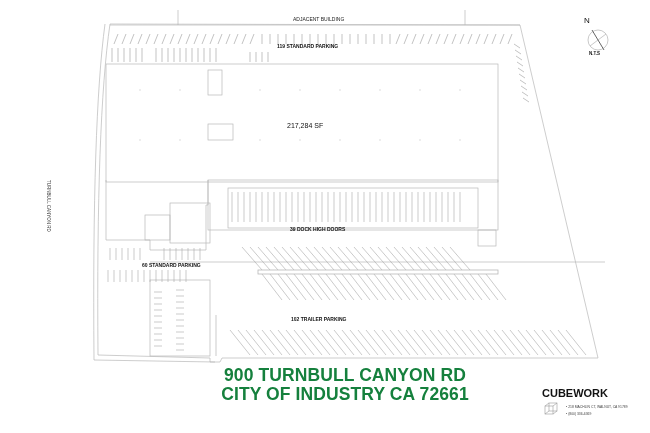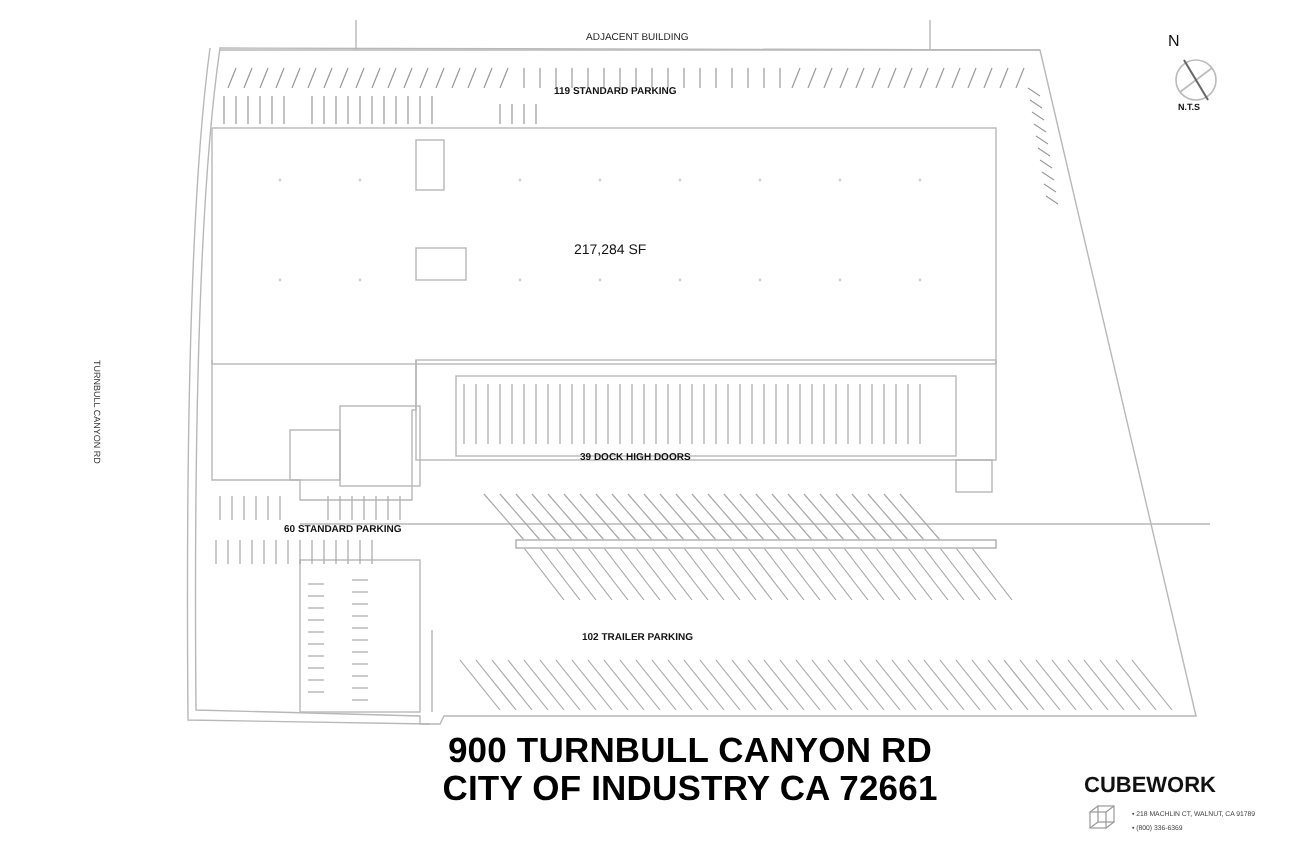--- a/index.html
+++ b/index.html
@@ -2,21 +2,21 @@
 <html><head>
   <meta charset="utf-8">
   <style>
     html, body { margin: 0; padding: 0; background: #ffffff; }
     body { width: 650px; height: 433px; position: relative; overflow: hidden; font-family: "Liberation Sans", sans-serif; }
     .abs { position: absolute; }
     svg.plan { position: absolute; left: 0; top: 0; }
     .lbl { position: absolute; font-family: "Liberation Sans", sans-serif; font-weight: bold; color: #111; white-space: nowrap; }
     .small { font-size: 5px; }
     .thin { font-weight: normal; color: #222; }
-    .title { position: absolute; left: 200px; width: 290px; text-align: center; font-family: "Liberation Sans", sans-serif; font-weight: bold; color: #000000; font-size: 17.5px; line-height: 19px; letter-spacing: 0.1px; }
+    .title { position: absolute; left: 200px; width: 290px; text-align: center; font-family: "Liberation Sans", sans-serif; font-weight: bold; color: #15803d; font-size: 17.5px; line-height: 19px; letter-spacing: 0.1px; }
     .brand { position: absolute; left: 542px; top: 387px; font-weight: bold; font-size: 11px; color: #111; }
     .contact { position: absolute; left: 566px; font-size: 3.4px; color: #444; white-space: nowrap; }
     .vert { position: absolute; left: 51px; top: 180px; font-size: 4.5px; color: #333; transform: rotate(90deg); transform-origin: left top; white-space: nowrap; }
   </style>
 </head>
 <body>
 
 <svg class="plan" width="650" height="433" viewBox="0 0 650 433">
   <g stroke="#b8b8b8" stroke-width="0.7" fill="none">
 

